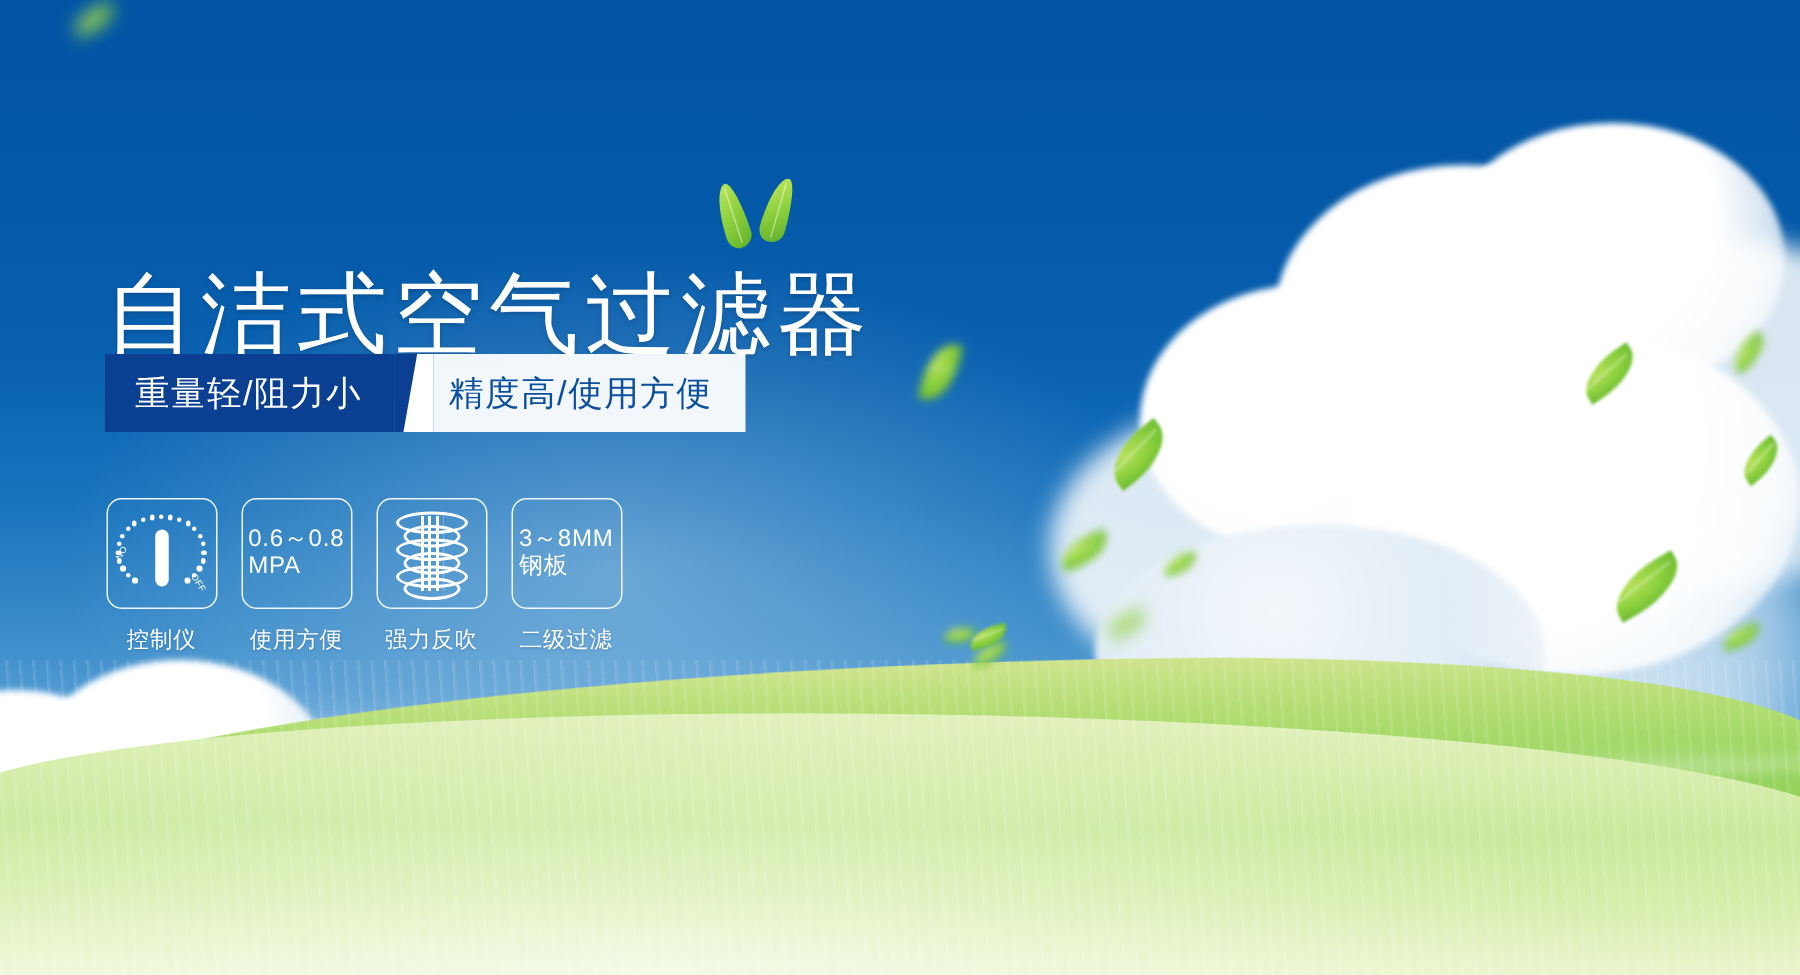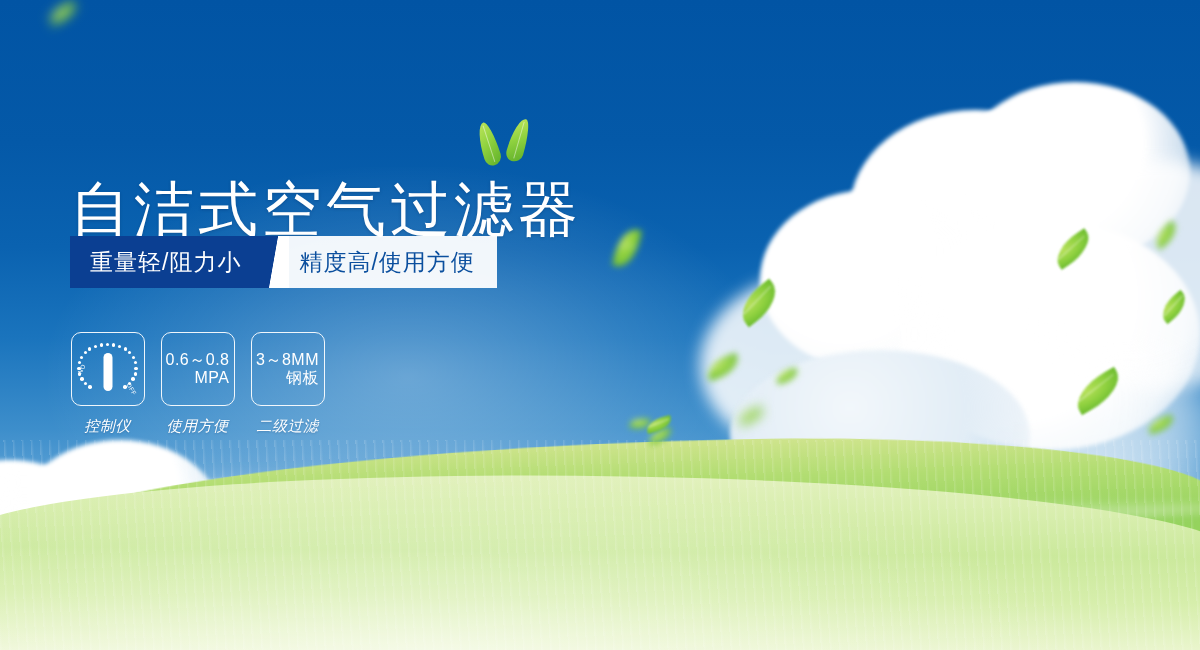--- a/index.html
+++ b/index.html
@@ -179,32 +179,31 @@
     border-radius:10px;
     display:flex;align-items:center;justify-content:center;
     position:relative;
     overflow:hidden;
     box-sizing:border-box;
   }
   .feature-text{
     color:#ffffff;
     font-size:16px;
     line-height:1.12;
-    text-align:right;
+    text-align:left;
     letter-spacing:.5px;
     white-space:pre-line;
   }
   .feature-label{
     margin-top:11px;
     color:#ffffff;
     font-size:15px;
     letter-spacing:.5px;
     white-space:nowrap;
     text-shadow:0 1px 2px rgba(0,40,90,.25);
-    font-style:italic;
   }
 
   
   .ico-gauge{position:relative;width:64px;height:64px;}
   .ico-gauge .bar{
     position:absolute;left:50%;top:16px;width:9px;height:38px;
     transform:translateX(-50%);
     background:#fff;border-radius:5px;
   }
   .ico-gauge .dot{
@@ -394,20 +393,34 @@
     </div>
 
     <div class="feature">
       <div class="feature-box">
         <div class="feature-text">0.6～0.8
 MPA</div>
       </div>
       <div class="feature-label">使用方便</div>
     </div>
 
+    <div class="feature">
+      <div class="feature-box">
+        <div class="ico-spring">
+          <span class="core"></span>
+          <span class="ring" style="top:1px;"></span>
+          <span class="ring s" style="top:10px;"></span>
+          <span class="ring" style="top:19px;"></span>
+          <span class="ring s" style="top:28px;"></span>
+          <span class="ring" style="top:37px;"></span>
+          <span class="ring s" style="top:45px;"></span>
+        </div>
+      </div>
+      <div class="feature-label">强力反吹</div>
+    </div>
 
     <div class="feature">
       <div class="feature-box">
         <div class="feature-text">3～8MM
 钢板</div>
       </div>
       <div class="feature-label">二级过滤</div>
     </div>
 
 

